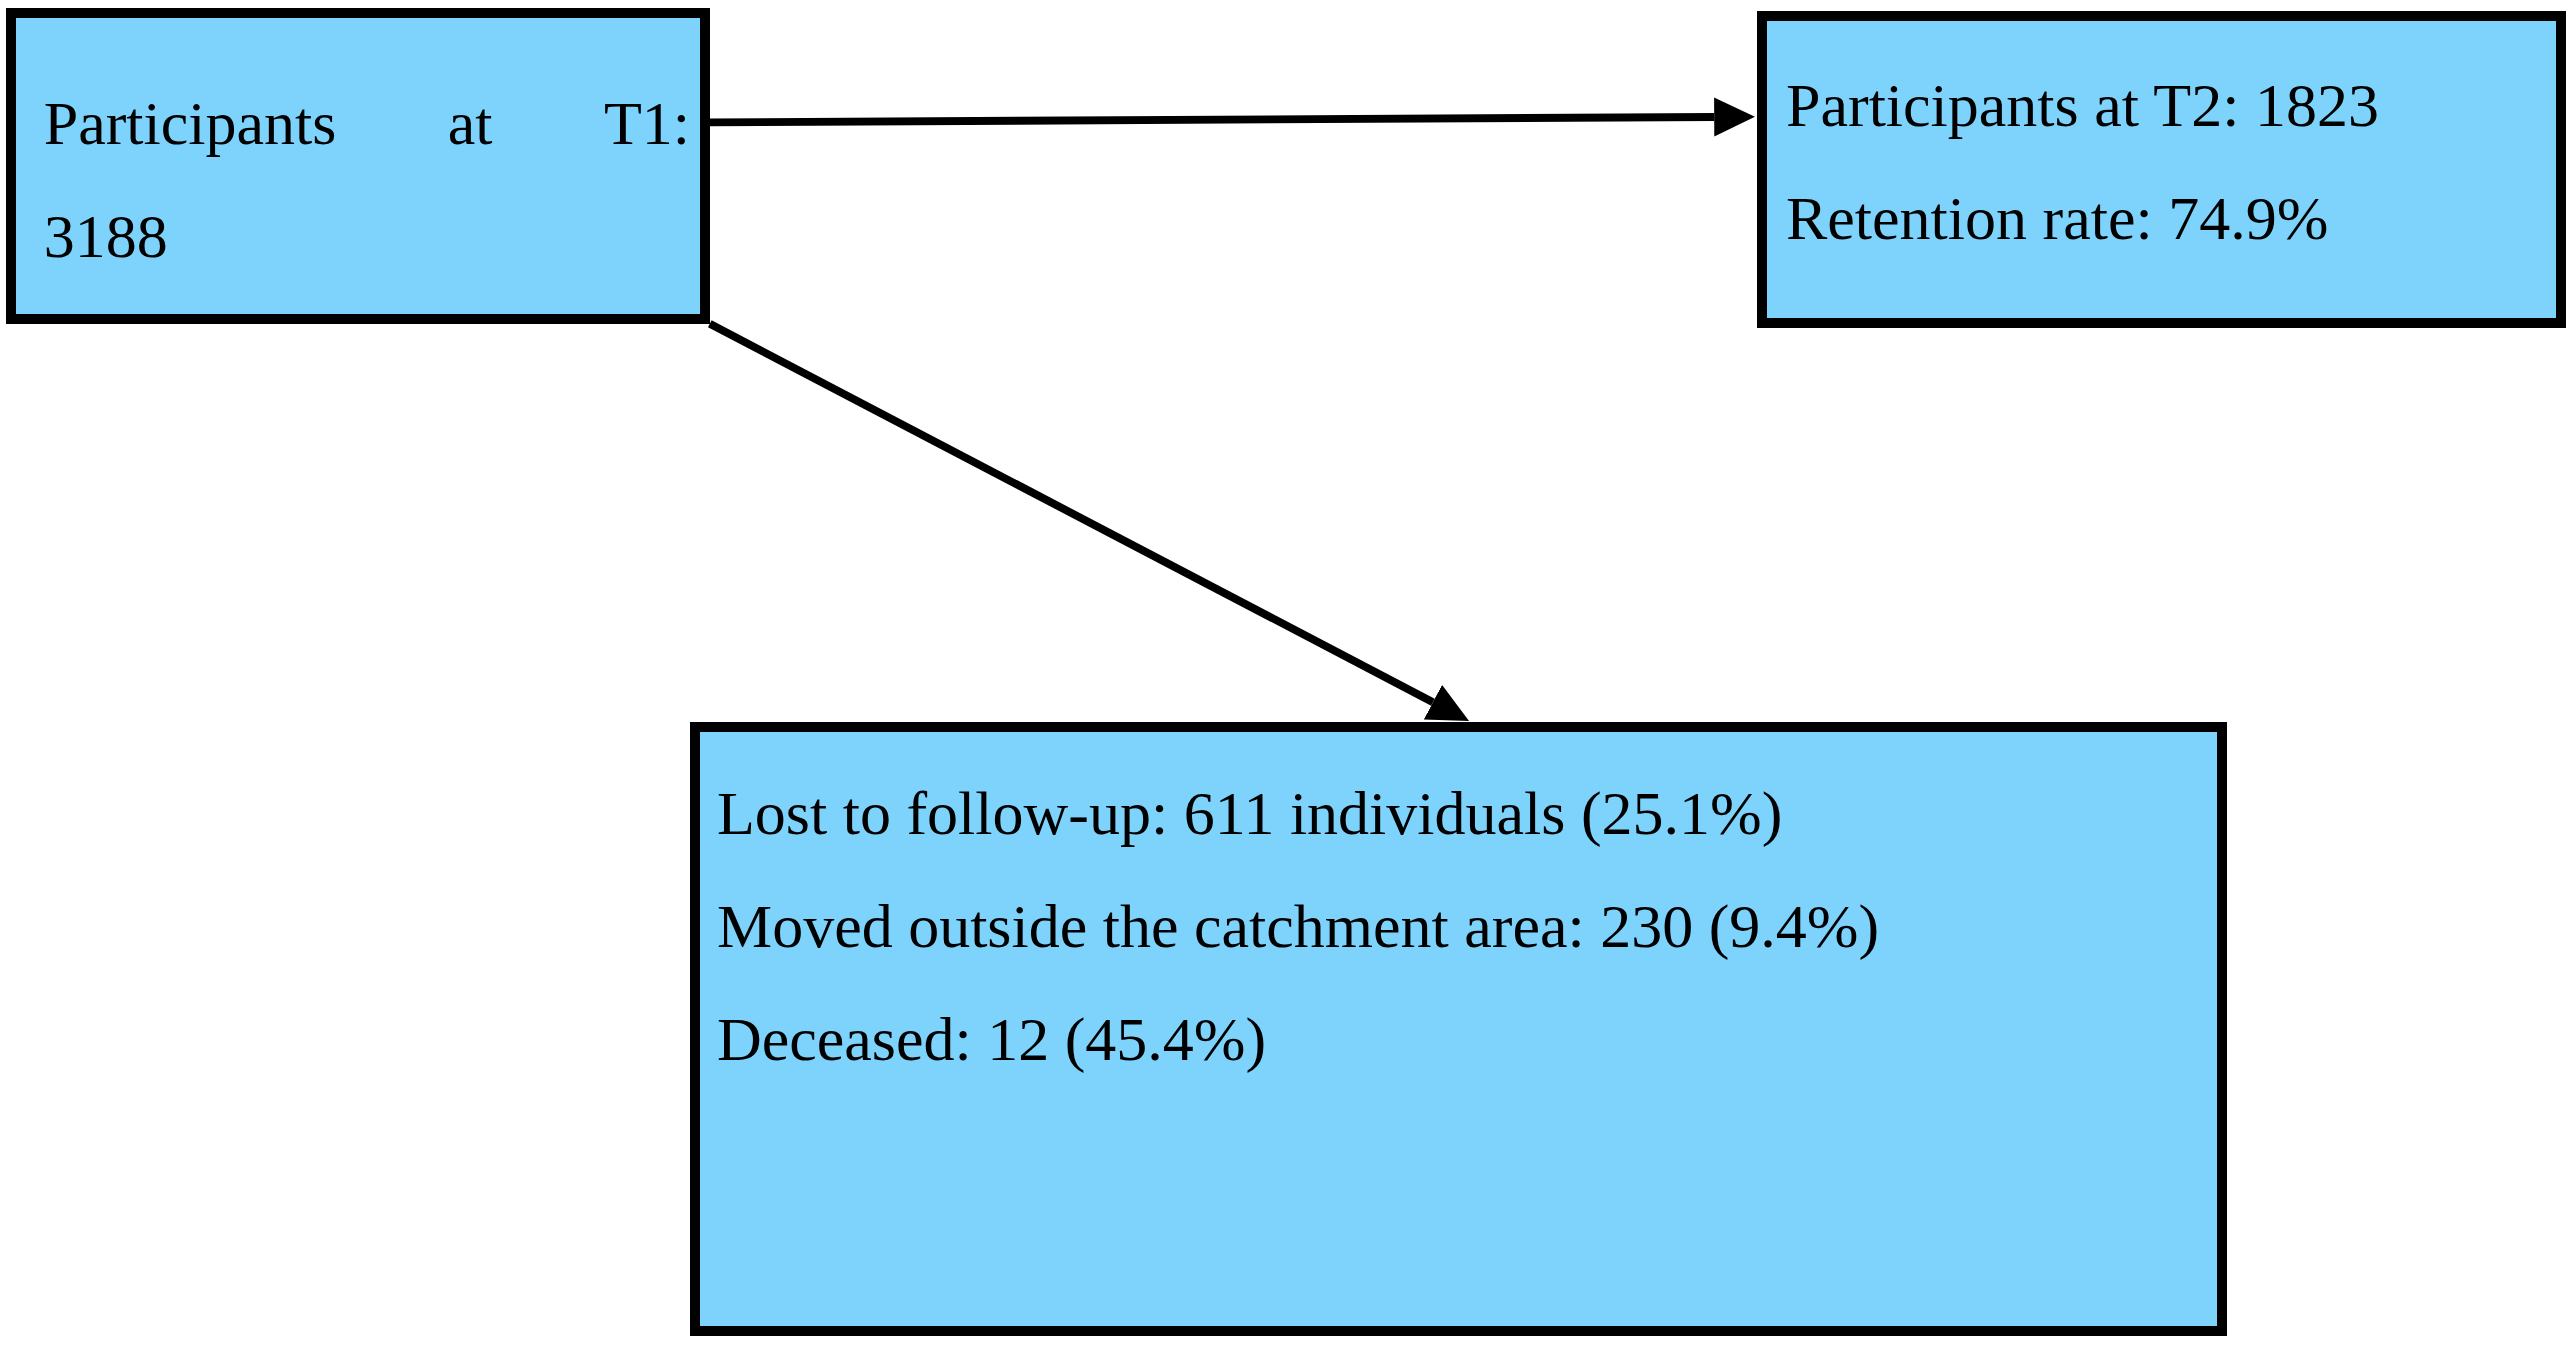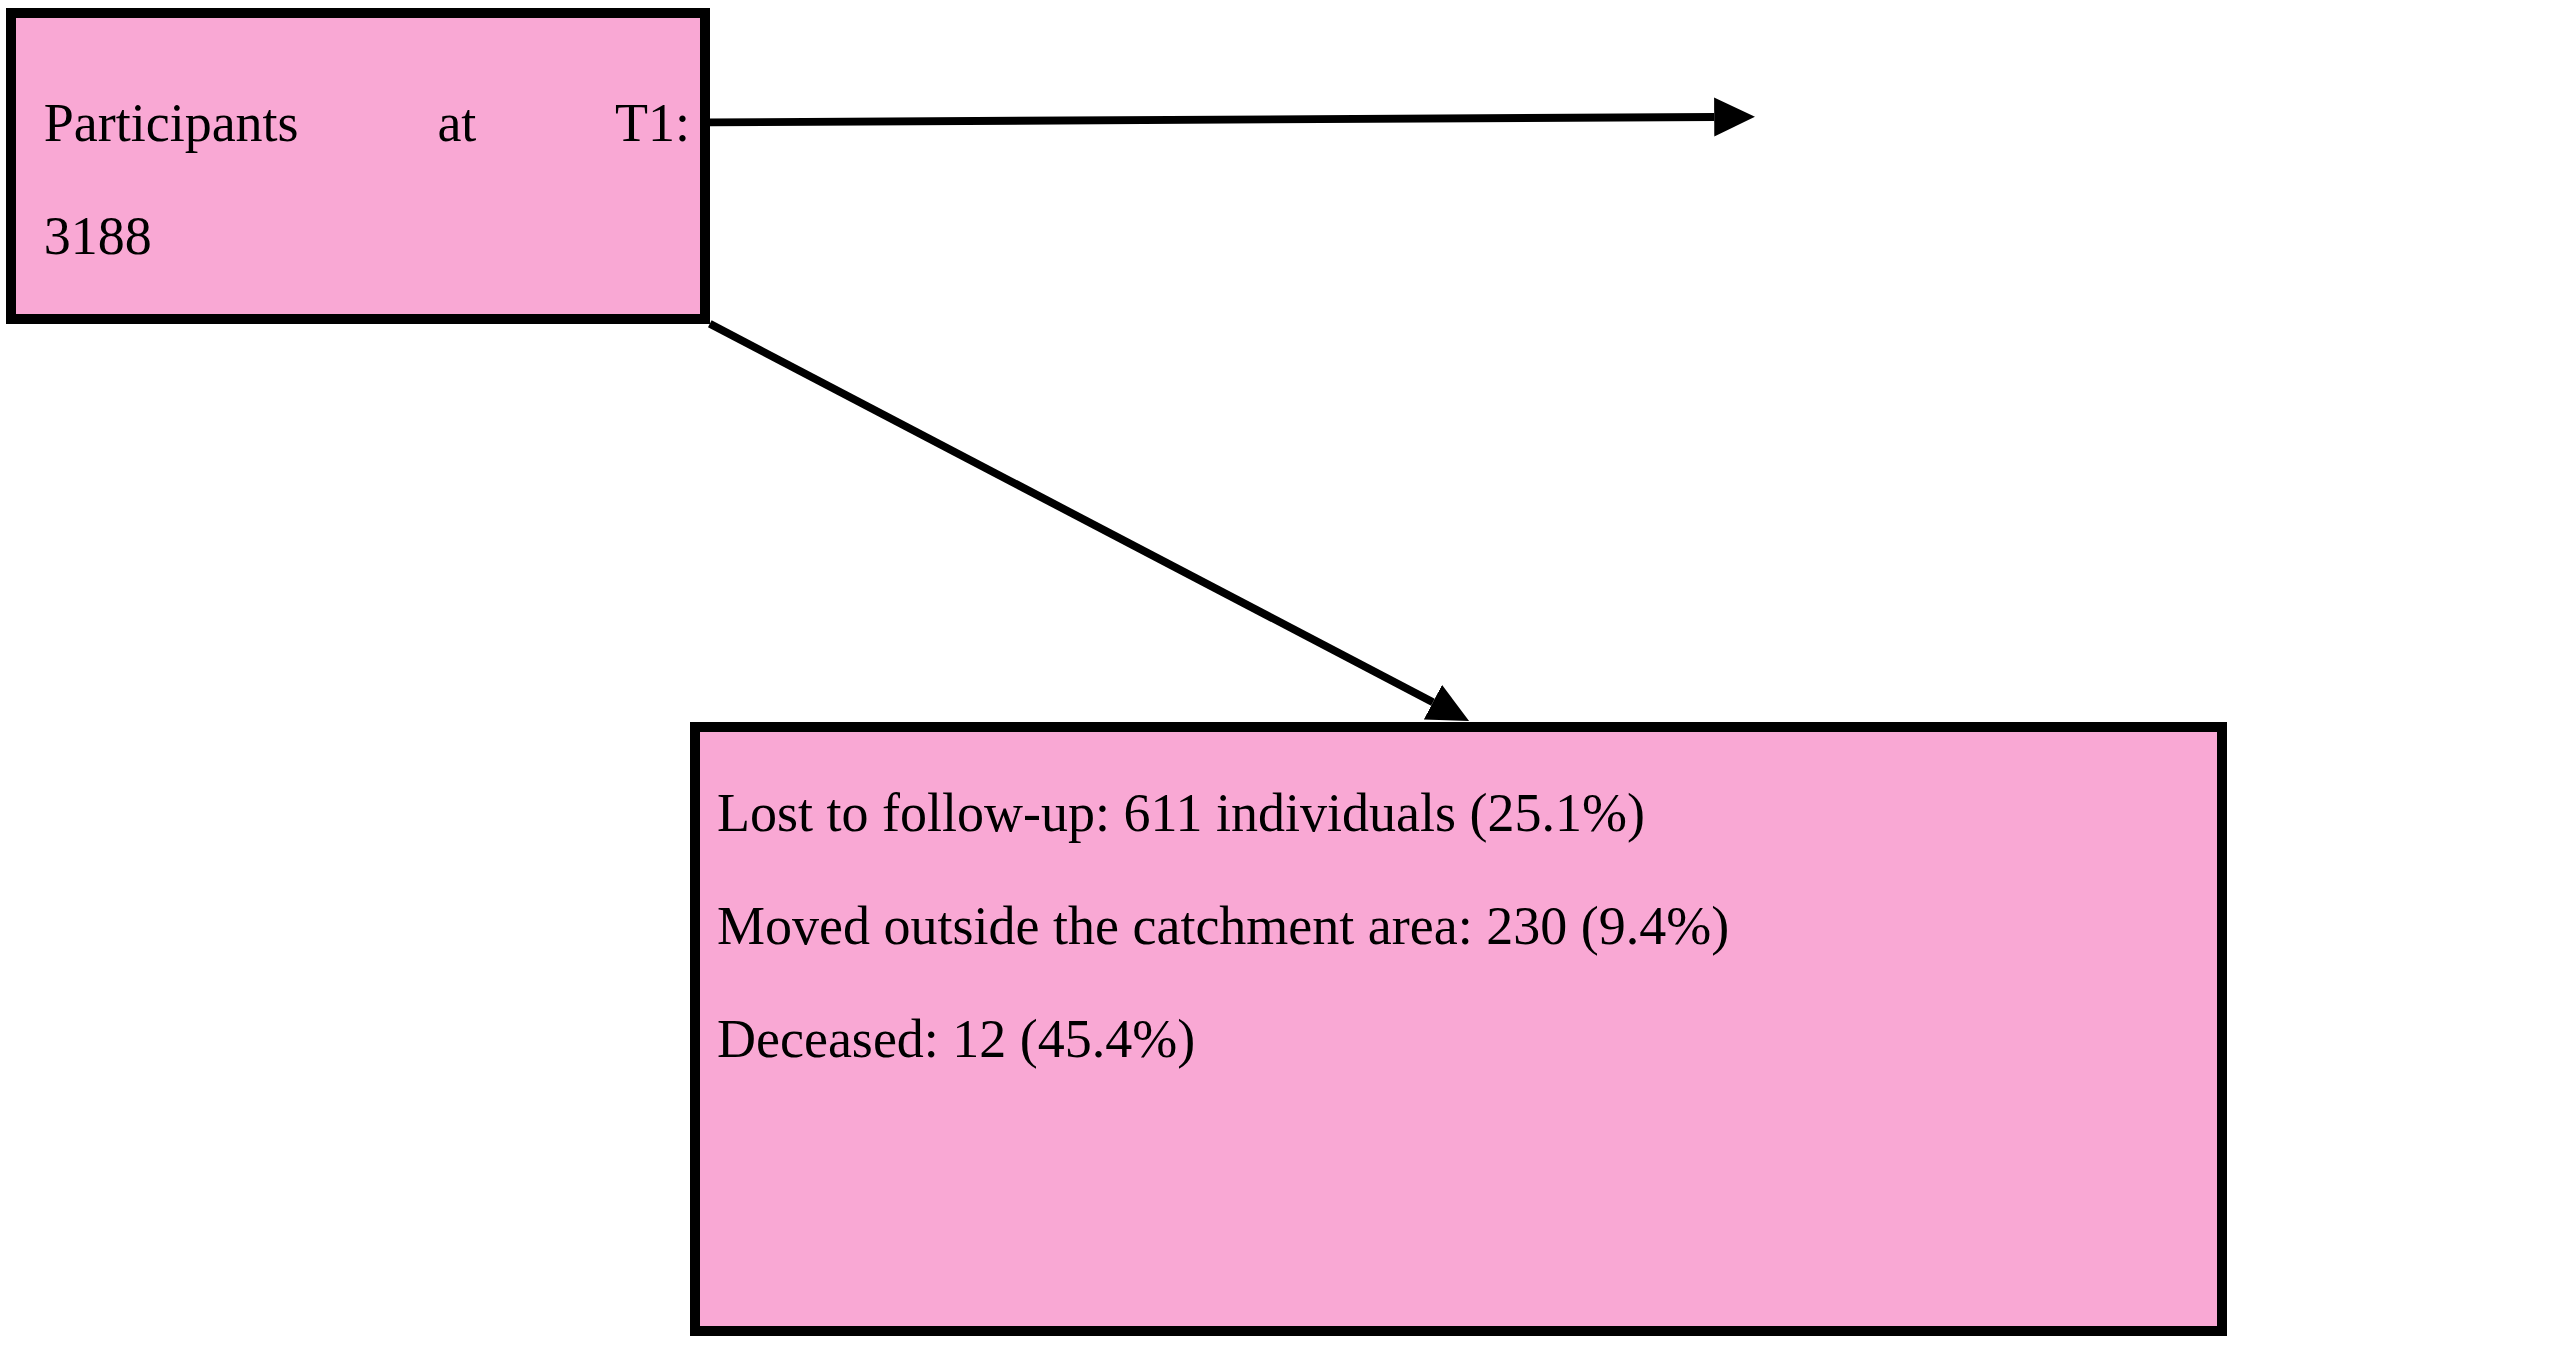--- a/index.html
+++ b/index.html
@@ -13,22 +13,22 @@
     height: 1348px;
     background: #ffffff;
     font-family: "Liberation Serif", "DejaVu Serif", serif;
     color: #000000;
     overflow: hidden;
   }
   .box {
     position: absolute;
     box-sizing: border-box;
     border: 10.2px solid #000000;
-    background: #f9a8d4;
-    font-size: 54px;
+    background: #7dd3fc;
+    font-size: 62px;
     line-height: 113px;
   }
   .box-t1 {
     left: 6.3px;
     top: 7.8px;
     width: 704px;
     height: 316px;
     padding: 49px 10.2px 0 27.4px;
   }
   .justify-row {
@@ -69,20 +69,24 @@
 
   <div class="box box-t1">
     <div class="justify-row">
       <span>Participants</span>
       <span>at</span>
       <span>T1:</span>
     </div>
     <div class="line">3188</div>
   </div>
 
+  <div class="box box-t2">
+    <div class="line">Participants at T2: 1823</div>
+    <div class="line">Retention rate: 74.9%</div>
+  </div>
 
   <div class="box box-lost">
     <div class="line">Lost to follow-up: 611 individuals (25.1%)</div>
     <div class="line">Moved outside the catchment area: 230 (9.4%)</div>
     <div class="line">Deceased: 12 (45.4%)</div>
   </div>
 
   <svg class="arrows" viewBox="0 0 3288 1720" xmlns="http://www.w3.org/2000/svg">
     <defs>
       <marker id="arrowhead" markerUnits="userSpaceOnUse" markerWidth="60" markerHeight="52" refX="0" refY="25" orient="auto">

